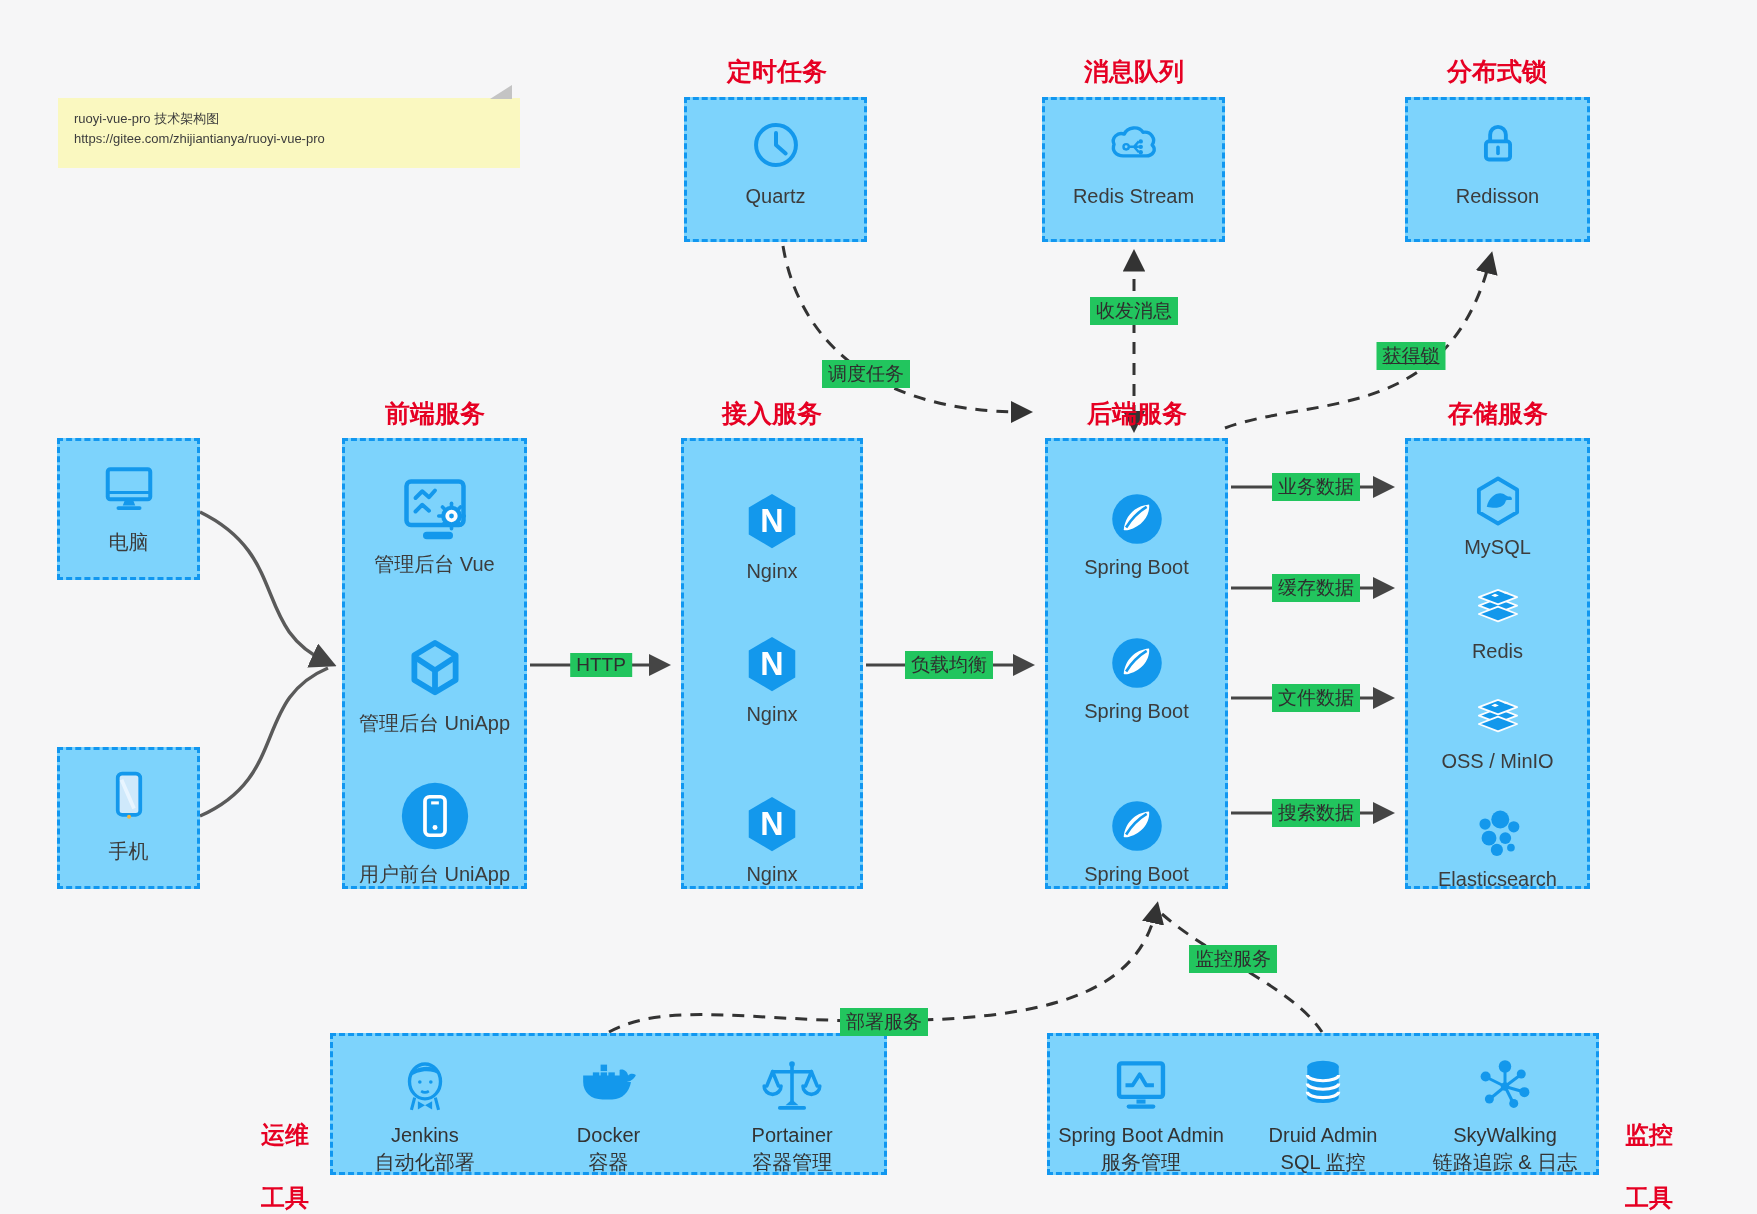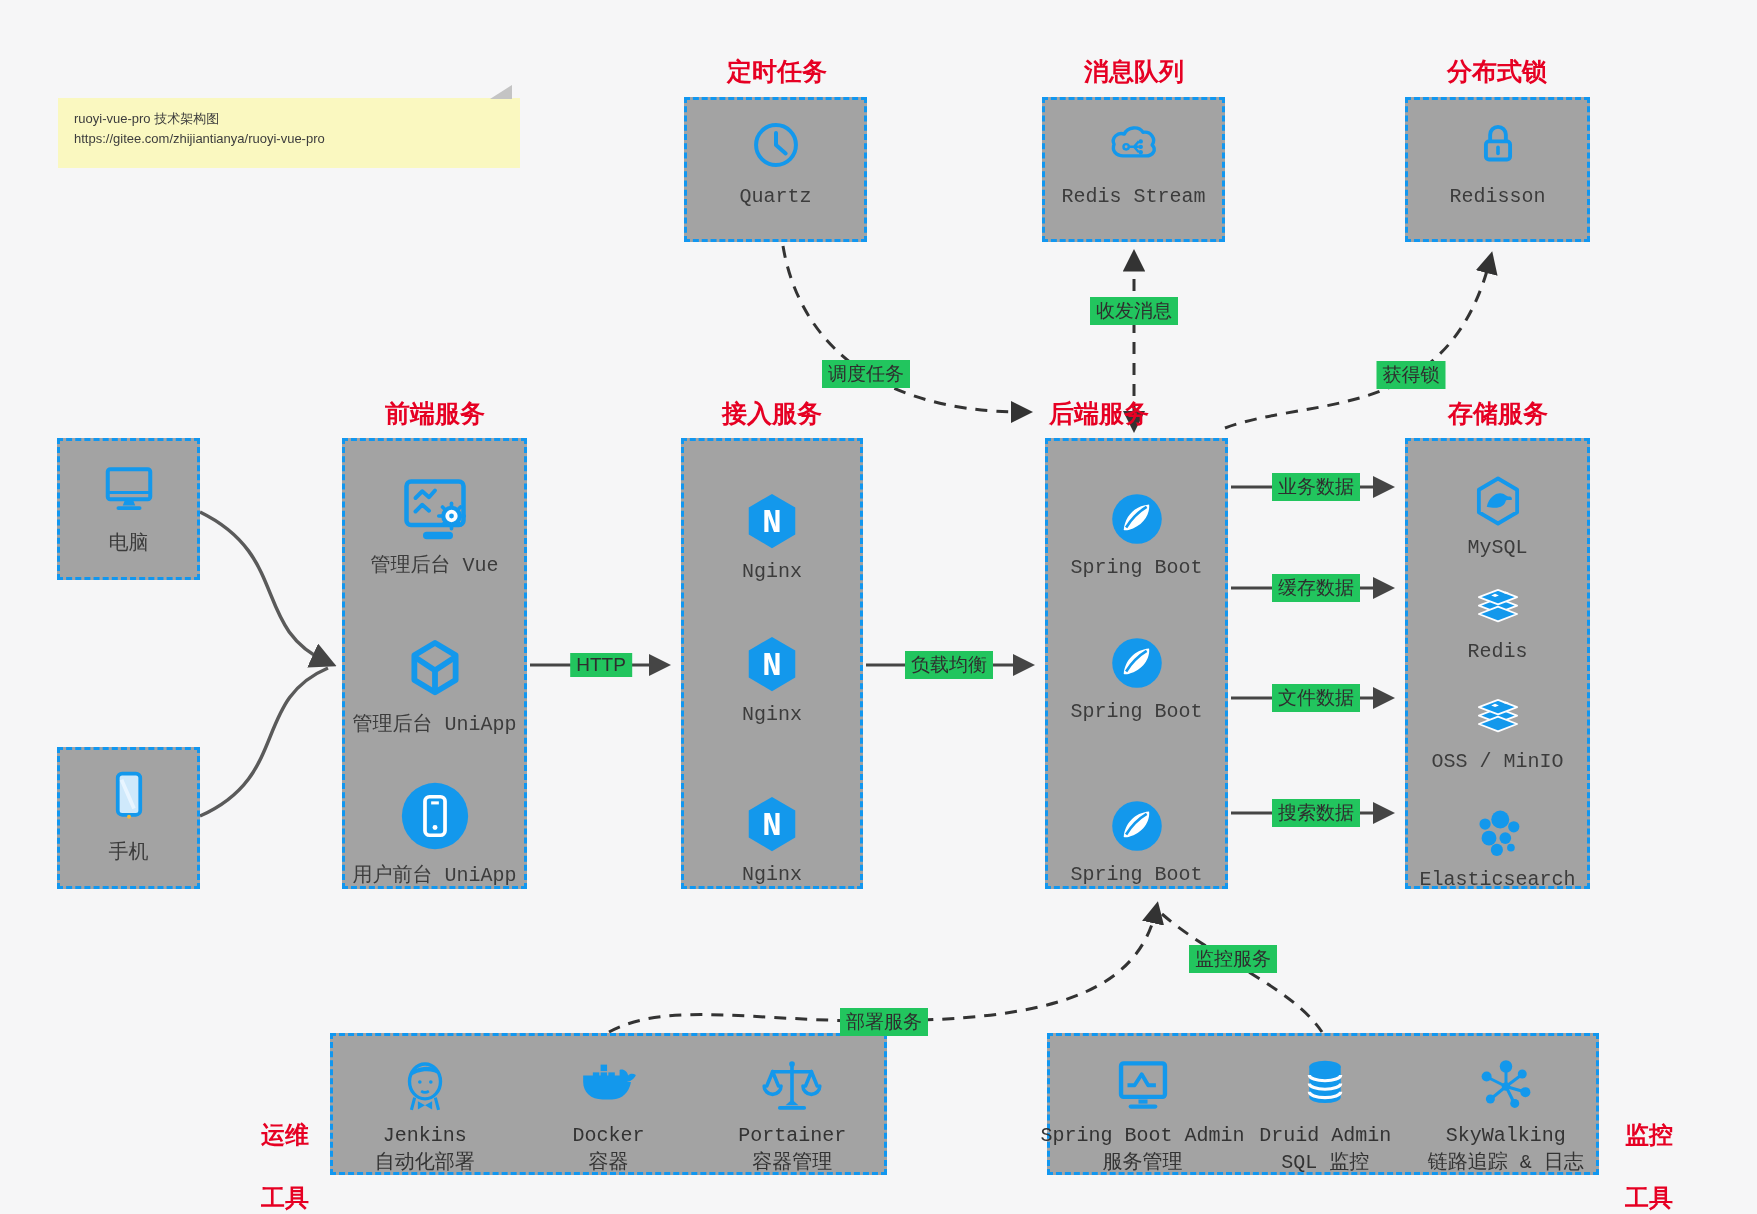--- a/index.html
+++ b/index.html
@@ -5,21 +5,21 @@
   html,body{margin:0;padding:0;background:#e9e9ea;}
   .canvas{position:relative;width:1757px;height:1214px;background:#f6f6f7;overflow:hidden;
     font-family:"Liberation Sans","DejaVu Sans",sans-serif;color:#3c3c3c;}
   .overlay{position:absolute;left:0;top:0;pointer-events:none;}
   .note{position:absolute;left:58px;top:98px;width:462px;height:70px;background:#faf8c0;
     box-sizing:border-box;padding:11px 16px;font-size:13px;line-height:1.5;color:#3d3d3d;}
   .note .fold{position:absolute;top:-13px;right:8px;width:0;height:0;
     border-left:22px solid transparent;border-bottom:14px solid #c4c4c4;}
   .stitle{position:absolute;transform:translateX(-50%);font-size:25px;font-weight:bold;
     color:#e60023;white-space:nowrap;}
-  .box{position:absolute;border:3px dashed #1197f0;background:#a3a3a3;box-sizing:border-box;font-family:Liberation Mono, monospace;}
+  .box{position:absolute;border:3px dashed #1197f0;background:#7dd3fc;box-sizing:border-box;}
   .vitem{position:absolute;left:0;right:0;display:flex;flex-direction:column;align-items:center;}
   .vitem .lbl{margin-top:8px;font-size:20px;color:#3c3c3c;white-space:nowrap;}
   .flexbox{display:flex;flex-direction:column;align-items:center;}
   .flexbox .lbl{margin-top:11px;font-size:20px;color:#3c3c3c;}
   .hrow{display:flex;flex-direction:row;align-items:flex-start;justify-content:space-around;
     padding-top:17px;}
   .hitem{display:flex;flex-direction:column;align-items:center;width:185px;}
   .hitem .lbl{margin-top:7px;font-size:20px;color:#333;line-height:1.35;text-align:center;white-space:nowrap;}
   .hitem .sub{font-size:20px;color:#333;line-height:1.35;text-align:center;white-space:nowrap;}
   .side-title{position:absolute;font-size:24px;font-weight:bold;color:#e60023;line-height:1.3;
@@ -64,21 +64,21 @@
     <div class="fold"></div>
     <div>ruoyi-vue-pro 技术架构图</div>
     <div>https://gitee.com/zhijiantianya/ruoyi-vue-pro</div>
   </div>
 
   <div class="stitle" style="left:777px;top:55px;">定时任务</div>
   <div class="stitle" style="left:1134px;top:55px;">消息队列</div>
   <div class="stitle" style="left:1497px;top:55px;">分布式锁</div>
   <div class="stitle" style="left:435px;top:397px;">前端服务</div>
   <div class="stitle" style="left:772px;top:397px;">接入服务</div>
-  <div class="stitle" style="left:1099px;top:397px;">后端服务</div>
+  <div class="stitle" style="left:1137px;top:397px;">后端服务</div>
   <div class="stitle" style="left:1498px;top:397px;">存储服务</div>
 
   <div class="box flexbox" style="left:684px;top:97px;width:183px;height:145px;padding-top:16px;">
     <svg class="icon" width="58" height="58" viewBox="0 0 48 48">
       <circle cx="24" cy="24" r="16.5" fill="none" stroke="#1398ec" stroke-width="3.3"></circle>
       <path d="M24 14 V24 L32 31" fill="none" stroke="#1398ec" stroke-width="3.3" stroke-linecap="round" stroke-linejoin="round"></path>
     </svg>
     <div class="lbl">Quartz</div>
   </div>
 
@@ -368,17 +368,17 @@
   </div>
 
   <div class="albl" style="left:601px;top:665px;text-align:right;">HTTP</div>
   <div class="albl" style="left:949px;top:665px;">负载均衡</div>
   <div class="albl" style="left:1316px;top:487px;">业务数据</div>
   <div class="albl" style="left:1316px;top:588px;">缓存数据</div>
   <div class="albl" style="left:1316px;top:698px;">文件数据</div>
   <div class="albl" style="left:1316px;top:813px;">搜索数据</div>
   <div class="albl" style="left:866px;top:374px;">调度任务</div>
   <div class="albl" style="left:1134px;top:311px;">收发消息</div>
-  <div class="albl" style="left:1411px;top:375px;">获得锁</div>
+  <div class="albl" style="left:1411px;top:356px;text-decoration:underline;">获得锁</div>
   <div class="albl" style="left:884px;top:1022px;">部署服务</div>
   <div class="albl" style="left:1233px;top:959px;">监控服务</div>
 
 </div>
 
 </body></html>

